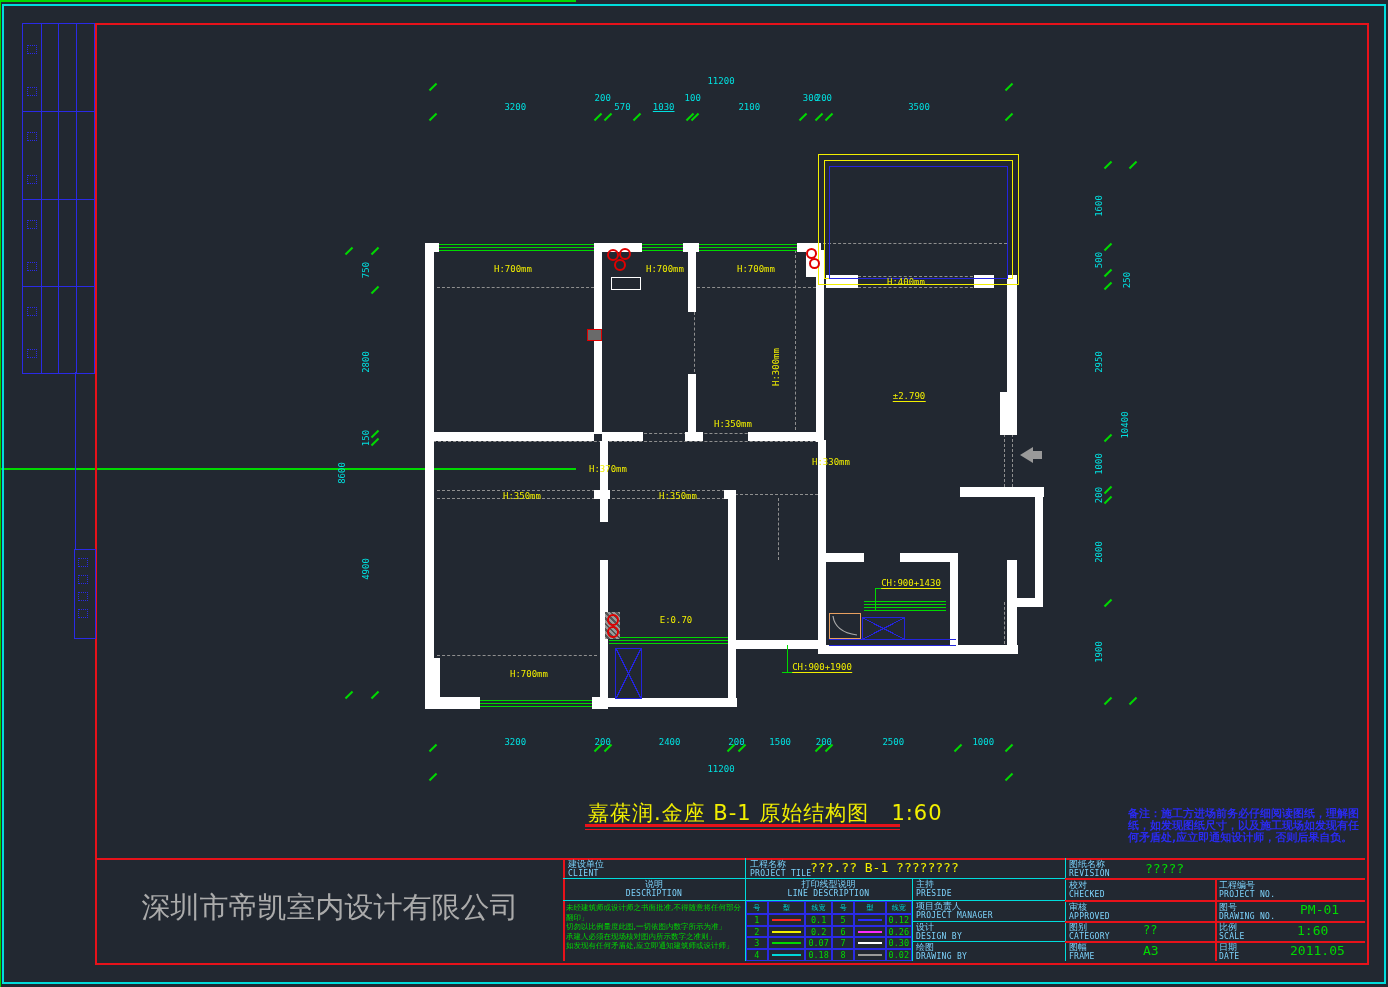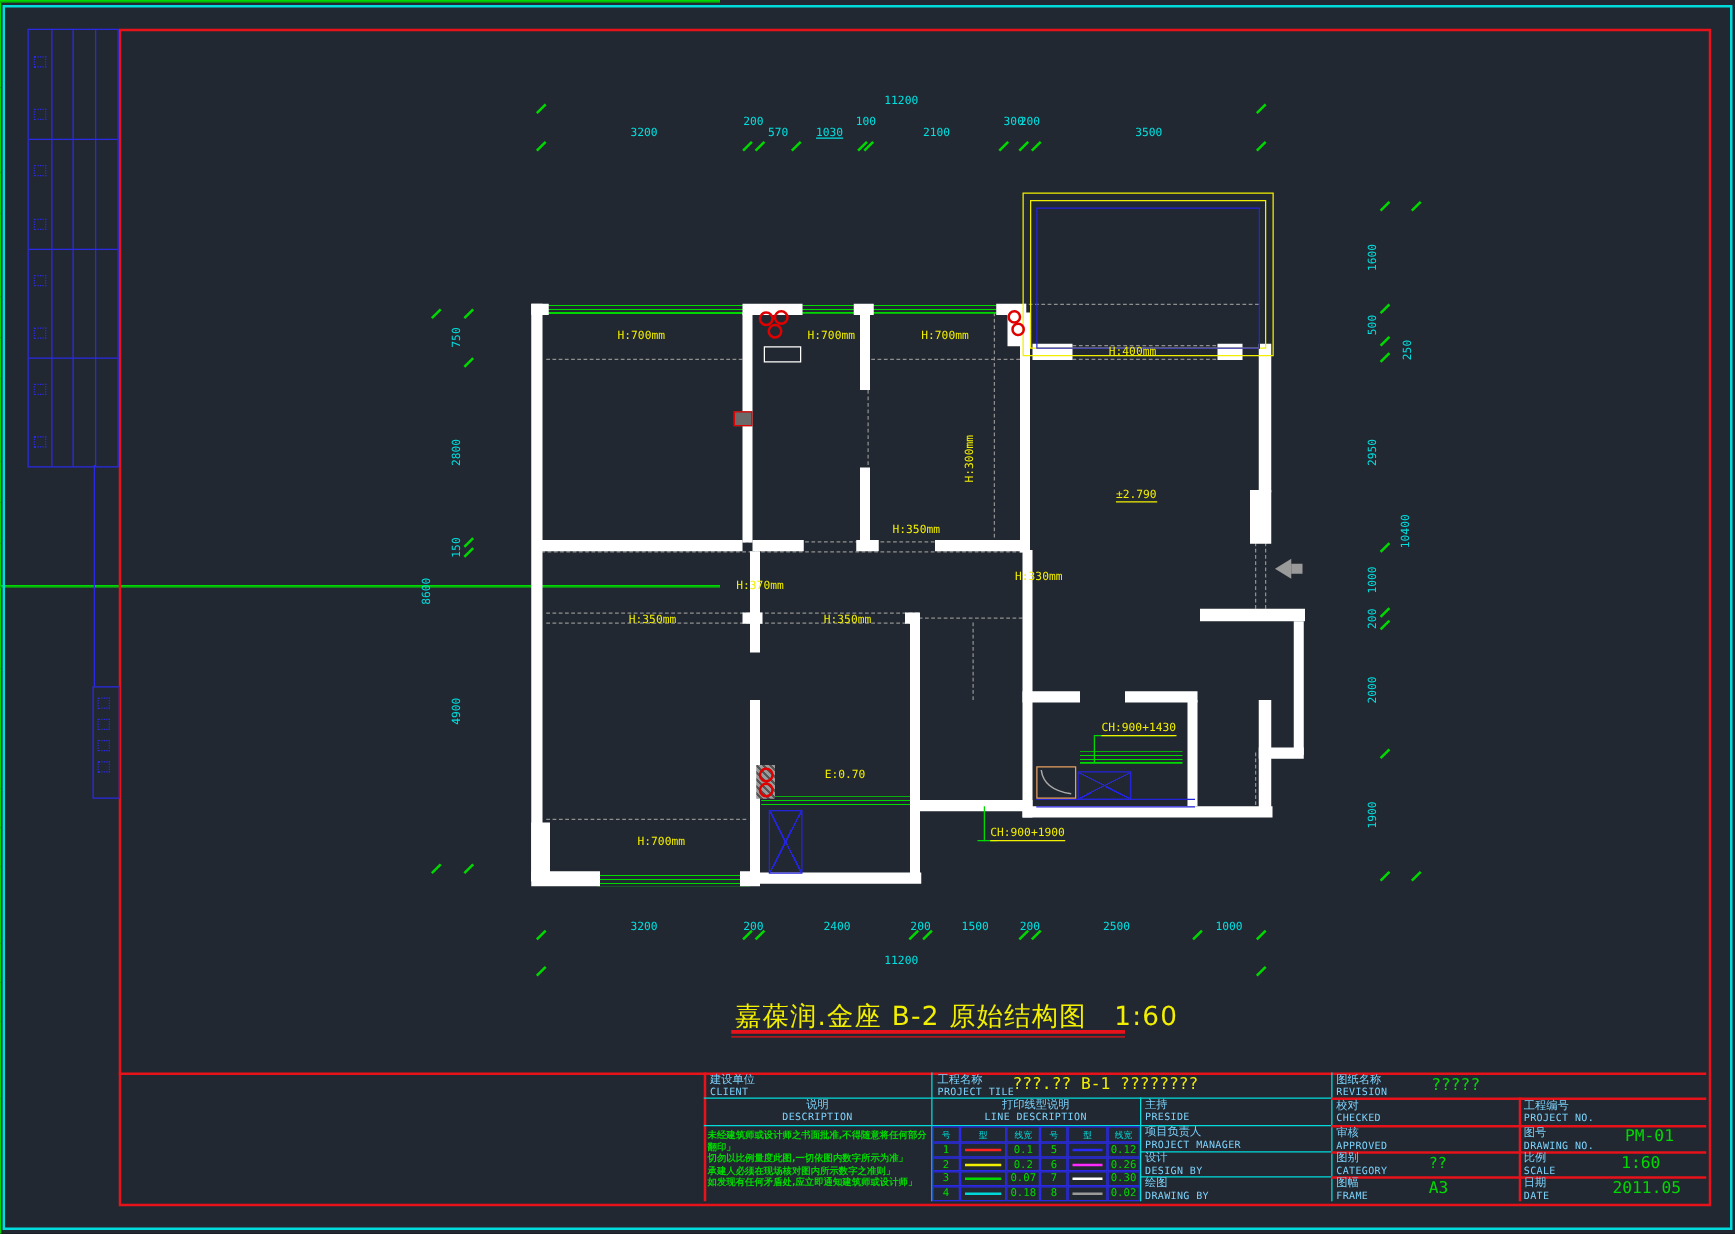--- a/index.html
+++ b/index.html
@@ -23,21 +23,21 @@
   .xbox{position:absolute;border:1px solid #2424dd;
     background-image:linear-gradient(to top right,transparent 48.5%,#2424dd 48.5% 51.5%,transparent 51.5%),
                      linear-gradient(to bottom right,transparent 48.5%,#2424dd 48.5% 51.5%,transparent 51.5%);}
   .circ{position:absolute;border:2px solid #e00000;border-radius:50%;}
   .gm{position:absolute;border:1px dotted #2a2ae6;}
   .tbc{position:absolute;color:#7dd3fc;line-height:10px;white-space:nowrap;}
   .tbc .zh{font-size:9px;}
   .tbc .en{font-size:8px;font-family:"DejaVu Sans Mono",monospace;letter-spacing:0.3px;}
   .val{position:absolute;color:#00d900;font:12px "DejaVu Sans Mono",monospace;white-space:nowrap;}
   .mtitle{position:absolute;color:#f2ef00;font-size:21px;letter-spacing:1px;white-space:nowrap;font-family:"DejaVu Sans",sans-serif;}
-  .desc{position:absolute;color:#00d900;font-size:7.5px;line-height:9.6px;width:180px;font-weight:bold;}
+  .desc{position:absolute;color:#00d900;font-size:7.5px;line-height:9.6px;width:180px;}
 </style>
 </head>
 <body>
 
 <div id="cv">
 
   <div class="abs" style="left:2px;top:4px;width:1380px;height:976px;border:2px solid #00dcdc;"></div>
   <div class="abs" style="left:95px;top:23px;width:1270px;height:938px;border:2px solid #e8121a;"></div>
   <div class="rl" style="left:95px;top:858px;width:1270px;height:2px;"></div>
 
@@ -140,41 +140,43 @@
 
   <div class="abs" style="left:1020px;top:447px;width:0;height:0;border-top:8px solid transparent;border-bottom:8px solid transparent;border-right:13px solid #9a9a9a;"></div>
   <div class="abs" style="left:1033px;top:451px;width:9px;height:8px;background:#9a9a9a;"></div>
 
   <div class="gl" style="left:875px;top:589px;width:1px;height:21px;"></div>
   <div class="gl" style="left:875px;top:588px;width:64px;height:1px;"></div>
   <div class="gl" style="left:787px;top:645px;width:1px;height:28px;"></div>
   <div class="gl" style="left:782px;top:672px;width:16px;height:1px;"></div>
 
   <div class="mtitle" style="left:588px;top:799px;">
-    <span>嘉葆润.金座 B-2 原始结构图</span><span style="margin-left:22px;">1:60</span>
+    <span>嘉葆润.金座 B-1 原始结构图</span><span style="margin-left:22px;">1:60</span>
   </div>
   <div class="rl" style="left:585px;top:824px;width:315px;height:3px;"></div>
   <div class="rl" style="left:585px;top:829px;width:315px;height:1px;"></div>
 
+  <div class="abs" style="left:1128px;top:808px;width:236px;height:48px;color:#2a2af0;font-size:11px;font-weight:bold;line-height:12px;">备注：施工方进场前务必仔细阅读图纸，理解图纸，如发现图纸尺寸，以及施工现场如发现有任何矛盾处,应立即通知设计师，否则后果自负。</div>
 
   <div class="rl" style="left:563px;top:858px;width:1.5px;height:103px;"></div>
   <div class="cl" style="left:745px;top:858px;width:1px;height:103px;"></div>
   <div class="cl" style="left:912px;top:878px;width:1px;height:83px;"></div>
   <div class="cl" style="left:1065px;top:858px;width:1px;height:103px;"></div>
   <div class="rl" style="left:1215px;top:878px;width:1.5px;height:83px;"></div>
 
   <div class="cl" style="left:563px;top:878px;width:502px;height:1px;"></div>
   <div class="rl" style="left:1065px;top:878px;width:300px;height:1.5px;"></div>
   <div class="cl" style="left:563px;top:900px;width:502px;height:1px;"></div>
   <div class="rl" style="left:1065px;top:900px;width:300px;height:1.5px;"></div>
   <div class="cl" style="left:912px;top:921px;width:153px;height:1px;"></div>
   <div class="rl" style="left:1065px;top:921px;width:300px;height:1.5px;"></div>
   <div class="cl" style="left:912px;top:941px;width:153px;height:1px;"></div>
   <div class="rl" style="left:1065px;top:941px;width:300px;height:1.5px;"></div>
 
+  <div class="abs" style="left:130px;top:888px;width:400px;text-align:center;color:#ababab;font-size:29px;font-family:'Liberation Serif',serif;white-space:nowrap;">深圳市帝凯室内设计有限公司</div>
 
   <div class="tbc" style="left:568px;top:859px;">
     <div class="zh">建设单位</div>
     <div class="en">CLIENT</div>
   </div>
   <div class="tbc" style="left:563px;top:879px;width:182px;text-align:center;">
     <div class="zh">说明</div>
     <div class="en">DESCRIPTION</div>
   </div>
   <div class="desc" style="left:566px;top:903px;">

